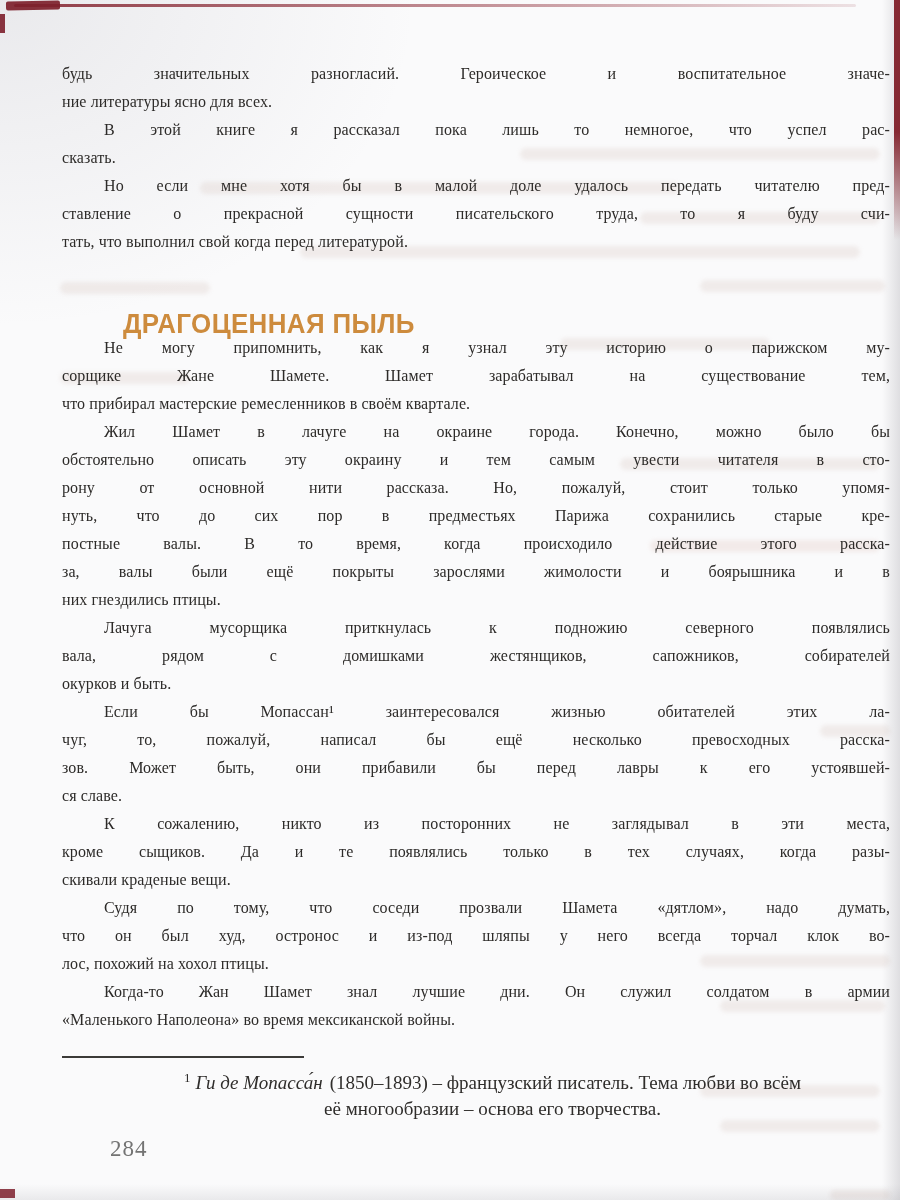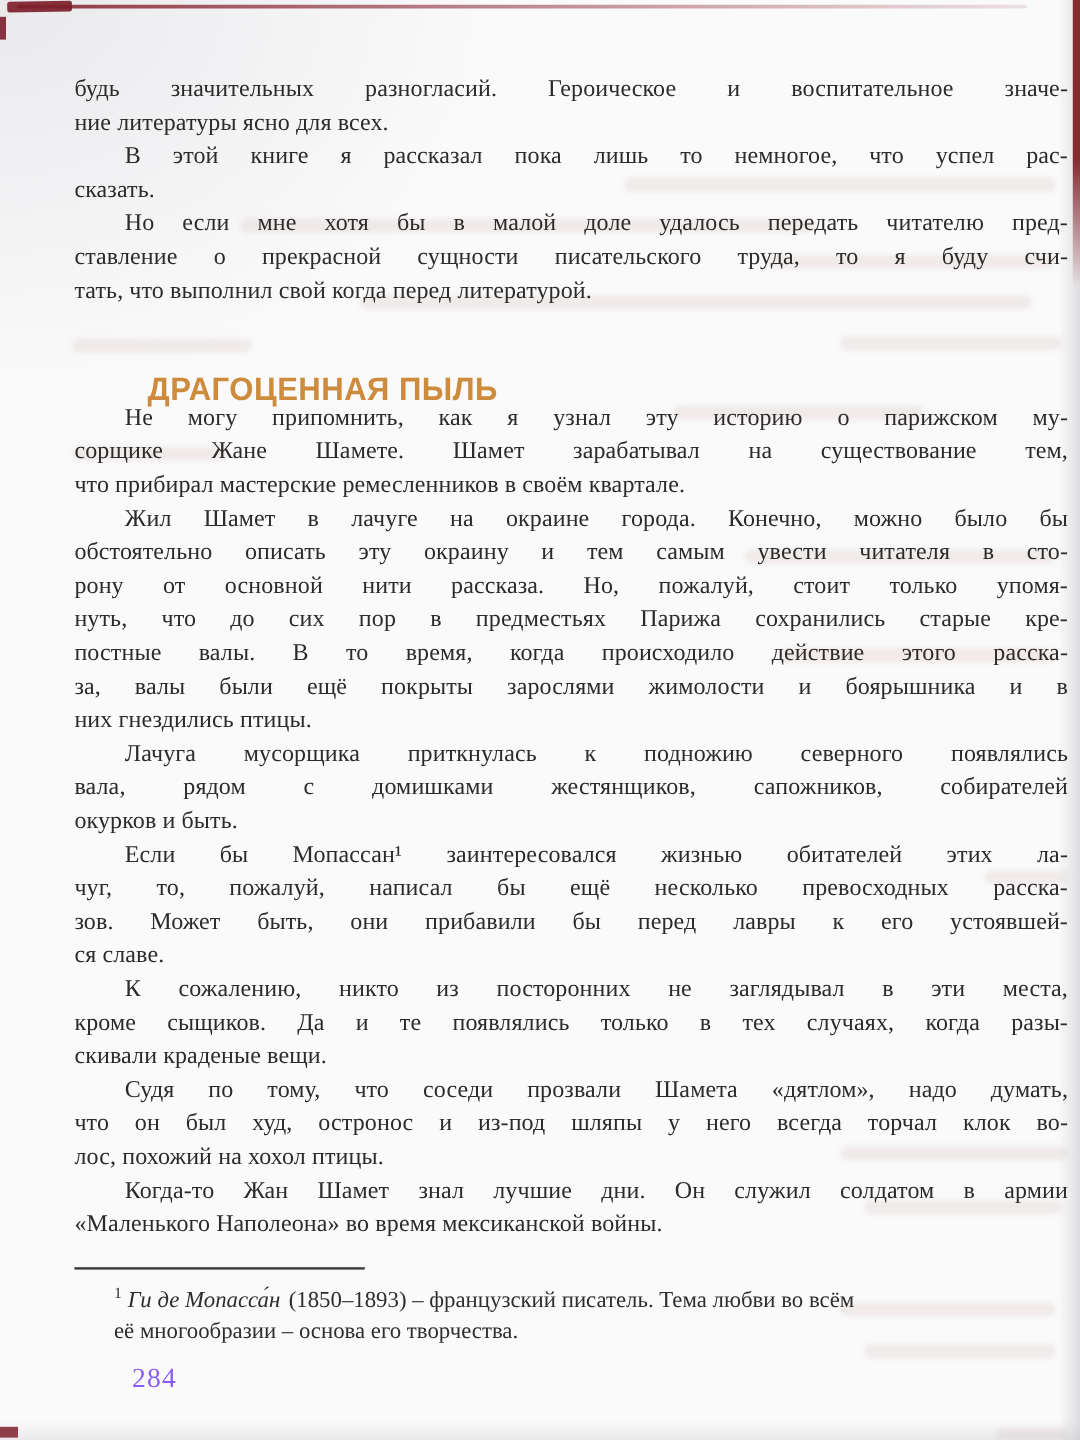--- a/index.html
+++ b/index.html
@@ -19,37 +19,37 @@
   .edge{position:absolute;background:#7d1f2b;}
   .edge-top-line{left:14px;top:4px;width:842px;height:3px;background:linear-gradient(to right,rgba(128,28,40,0.85),rgba(140,40,52,0.5) 55%,rgba(140,40,52,0.12));border-radius:2px;}
   .edge-top-blob{left:6px;top:1px;width:54px;height:9px;border-radius:2px;transform:rotate(-1deg);opacity:0.92;}
   .edge-left-dash{left:0;top:14px;width:5px;height:19px;opacity:0.9;}
   .edge-right-line{right:0;top:0;width:6px;height:240px;background:linear-gradient(to bottom,rgba(125,25,35,0.92) 55%,rgba(125,25,35,0));}
   .edge-bottom-dash{left:0;top:1189px;width:15px;height:9px;opacity:0.85;}
   
   .g{position:absolute;height:12px;border-radius:6px;background:rgba(184,146,138,0.14);filter:blur(2px);}
   
   .text-col{position:absolute;left:62px;top:0;width:828px;}
-  .tl{font-size:20px;line-height:28px;text-align:justify;text-align-last:justify;letter-spacing:0.1px;}
+  .tl{font-size:16px;line-height:28px;text-align:justify;text-align-last:justify;letter-spacing:0.1px;}
   .tl.last{text-align-last:left;}
   .tl.ind{padding-left:42px;}
   #intro{position:absolute;left:0;top:60px;width:828px;}
   #story{position:absolute;left:0;top:334px;width:828px;}
   .heading{
     position:absolute;left:61px;top:309px;margin:0;
     font-family:"Liberation Sans","DejaVu Sans",sans-serif;
     font-weight:700;font-size:27px;line-height:30px;letter-spacing:0.4px;
     transform:scaleX(0.96);transform-origin:left center;
   }
   .fn-rule{position:absolute;left:62px;top:1056px;width:242px;height:2px;background:#3b3a38;}
   .footnote{position:absolute;left:62px;top:1065px;width:828px;font-size:19px;line-height:26px;color:#2f2d2b;}
-  .fn-line{padding-left:33px;}
+  .fn-line{padding-left:33px;text-align:center;}
   .fn-marker{font-size:13px;vertical-align:super;margin-right:5px;}
   .fn-name{font-style:italic;margin-right:7px;}
-  .page-number{position:absolute;left:110px;top:1136px;font-size:23px;letter-spacing:1px;color:#8b5cf6;}
+  .page-number{position:absolute;left:110px;top:1136px;font-size:23px;letter-spacing:1px;color:#737373;}
 </style>
 </head>
 <body>
 
 <div class="page">
 
   <div class="shade-topleft"></div>
   <div class="shade-right"></div>
   <div class="shade-bottom"></div>
 

